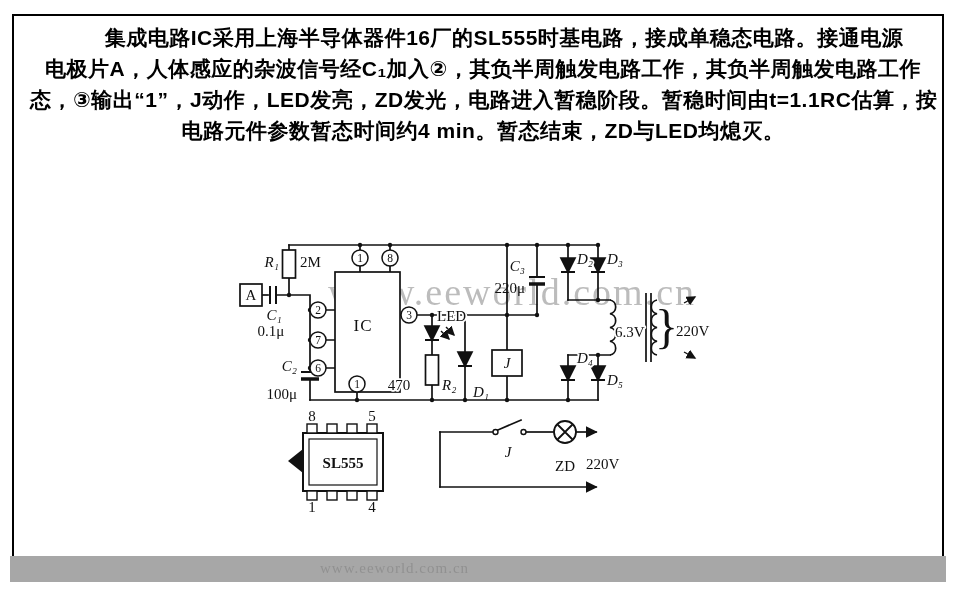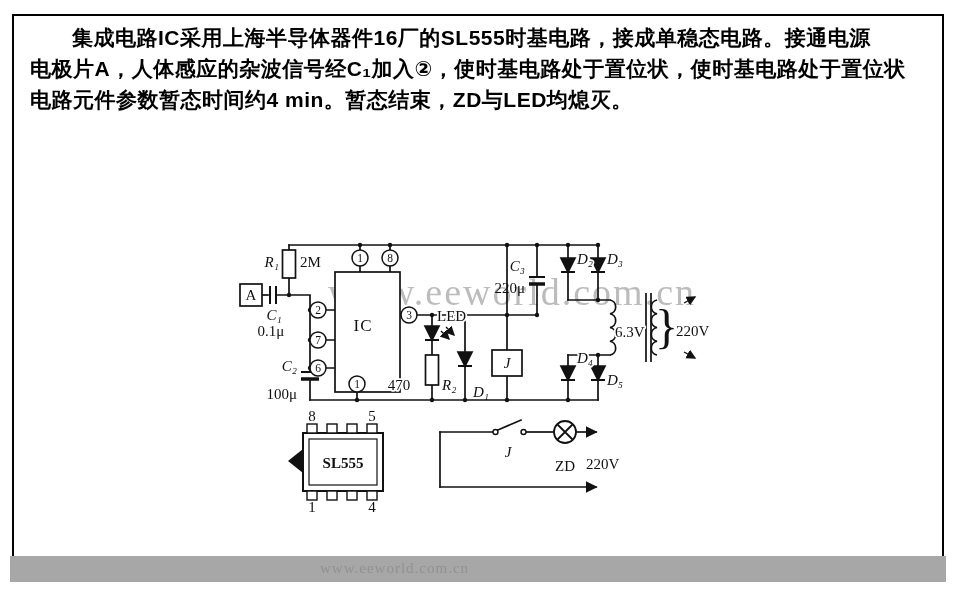--- a/index.html
+++ b/index.html
@@ -1,20 +1,20 @@
 <!DOCTYPE html>
 <html><head>
 <meta charset="utf-8">
 <style>
   html,body{margin:0;padding:0;width:960px;height:600px;background:#fff;}
   body{font-family:"Liberation Sans","DejaVu Sans",sans-serif;position:relative;overflow:hidden;}
   .page{position:absolute;inset:0;background:#fff;}
   .frame{position:absolute;left:12px;top:14px;width:932px;height:544px;border:2px solid #000;box-sizing:border-box;background:transparent;z-index:0;}
   .desc{position:absolute;left:30px;top:22px;width:906px;z-index:3;color:#000;font-weight:bold;font-size:21px;line-height:31px;letter-spacing:0.5px;}
-  .desc .line{white-space:nowrap;}
+  .desc .line{white-space:nowrap;text-align:center;}
   .desc .first{text-indent:2em;}
   .wm-center{position:absolute;left:328px;top:270px;z-index:1;font-family:"Liberation Serif","DejaVu Serif",serif;font-size:38px;letter-spacing:2px;color:#bcbcbc;}
   svg.schem{position:absolute;left:0;top:0;z-index:2;}
   svg text{font-family:"Liberation Serif","DejaVu Serif","DejaVu Sans",serif;font-size:15px;fill:#111;}
   svg text.it{font-style:italic;}
   svg text.pin{font-size:11.5px;font-style:normal;}
   svg text.big{font-size:17px;letter-spacing:1px;}
   svg text.halo{paint-order:stroke;stroke:#fff;stroke-width:3.5px;stroke-linejoin:round;}
   svg text.chip{font-weight:bold;}
   svg text.brace{font-size:48px;font-weight:normal;}
@@ -22,21 +22,22 @@
   .wm-bar span{display:inline-block;margin-left:310px;margin-top:4px;font-size:15px;letter-spacing:1px;color:#919191;font-family:"Liberation Serif","DejaVu Serif",serif;}
 </style>
 </head>
 <body>
 
 <div class="page">
   <div class="frame"></div>
 
   <div class="desc">
     <div class="line first">集成电路IC采用上海半导体器件16厂的SL555时基电路，接成单稳态电路。接通电源</div>
-    <div class="line">电极片A，人体感应的杂波信号经C₁加入②，使时基电路处于置位状，使时基电路处于置位状</div>
+    <div class="line">电极片A，人体感应的杂波信号经C₁加入②，其负半周触发电路工作，其负半周触发电路工作</div>
+    <div class="line">态，③输出“1”，J动作，LED发亮，ZD发光，电路进入暂稳阶段。暂稳时间由t=1.1RC估算，按</div>
     <div class="line">电路元件参数暂态时间约4 min。暂态结束，ZD与LED均熄灭。</div>
   </div>
 
   <div class="wm-center">www.eeworld.com.cn</div>
 
   <svg class="schem" width="960" height="600" viewBox="0 0 960 600">
     <defs>
       <marker id="arr" markerWidth="8" markerHeight="8" refX="6" refY="3.5" orient="auto">
         <path d="M0,0 L7,3.5 L0,7 Z" fill="#111"></path>
       </marker>

